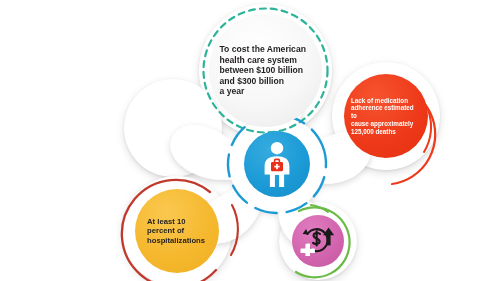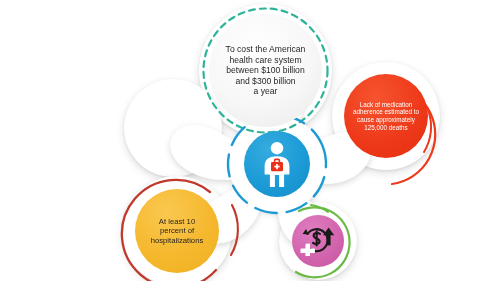--- a/index.html
+++ b/index.html
@@ -27,23 +27,22 @@
   .node {
     position: absolute;
     border-radius: 50%;
     display: flex;
     align-items: center;
     justify-content: center;
     box-sizing: border-box;
   }
 
   .node-text {
-    text-align: center;
     line-height: 1.22;
-    font-weight: normal;
+    font-weight: bold;
     padding: 0 6px;
     box-sizing: border-box;
     white-space: pre-line;
   }
 
   
   .halo {
     position: absolute;
     border-radius: 50%;
     background: #ffffff;

